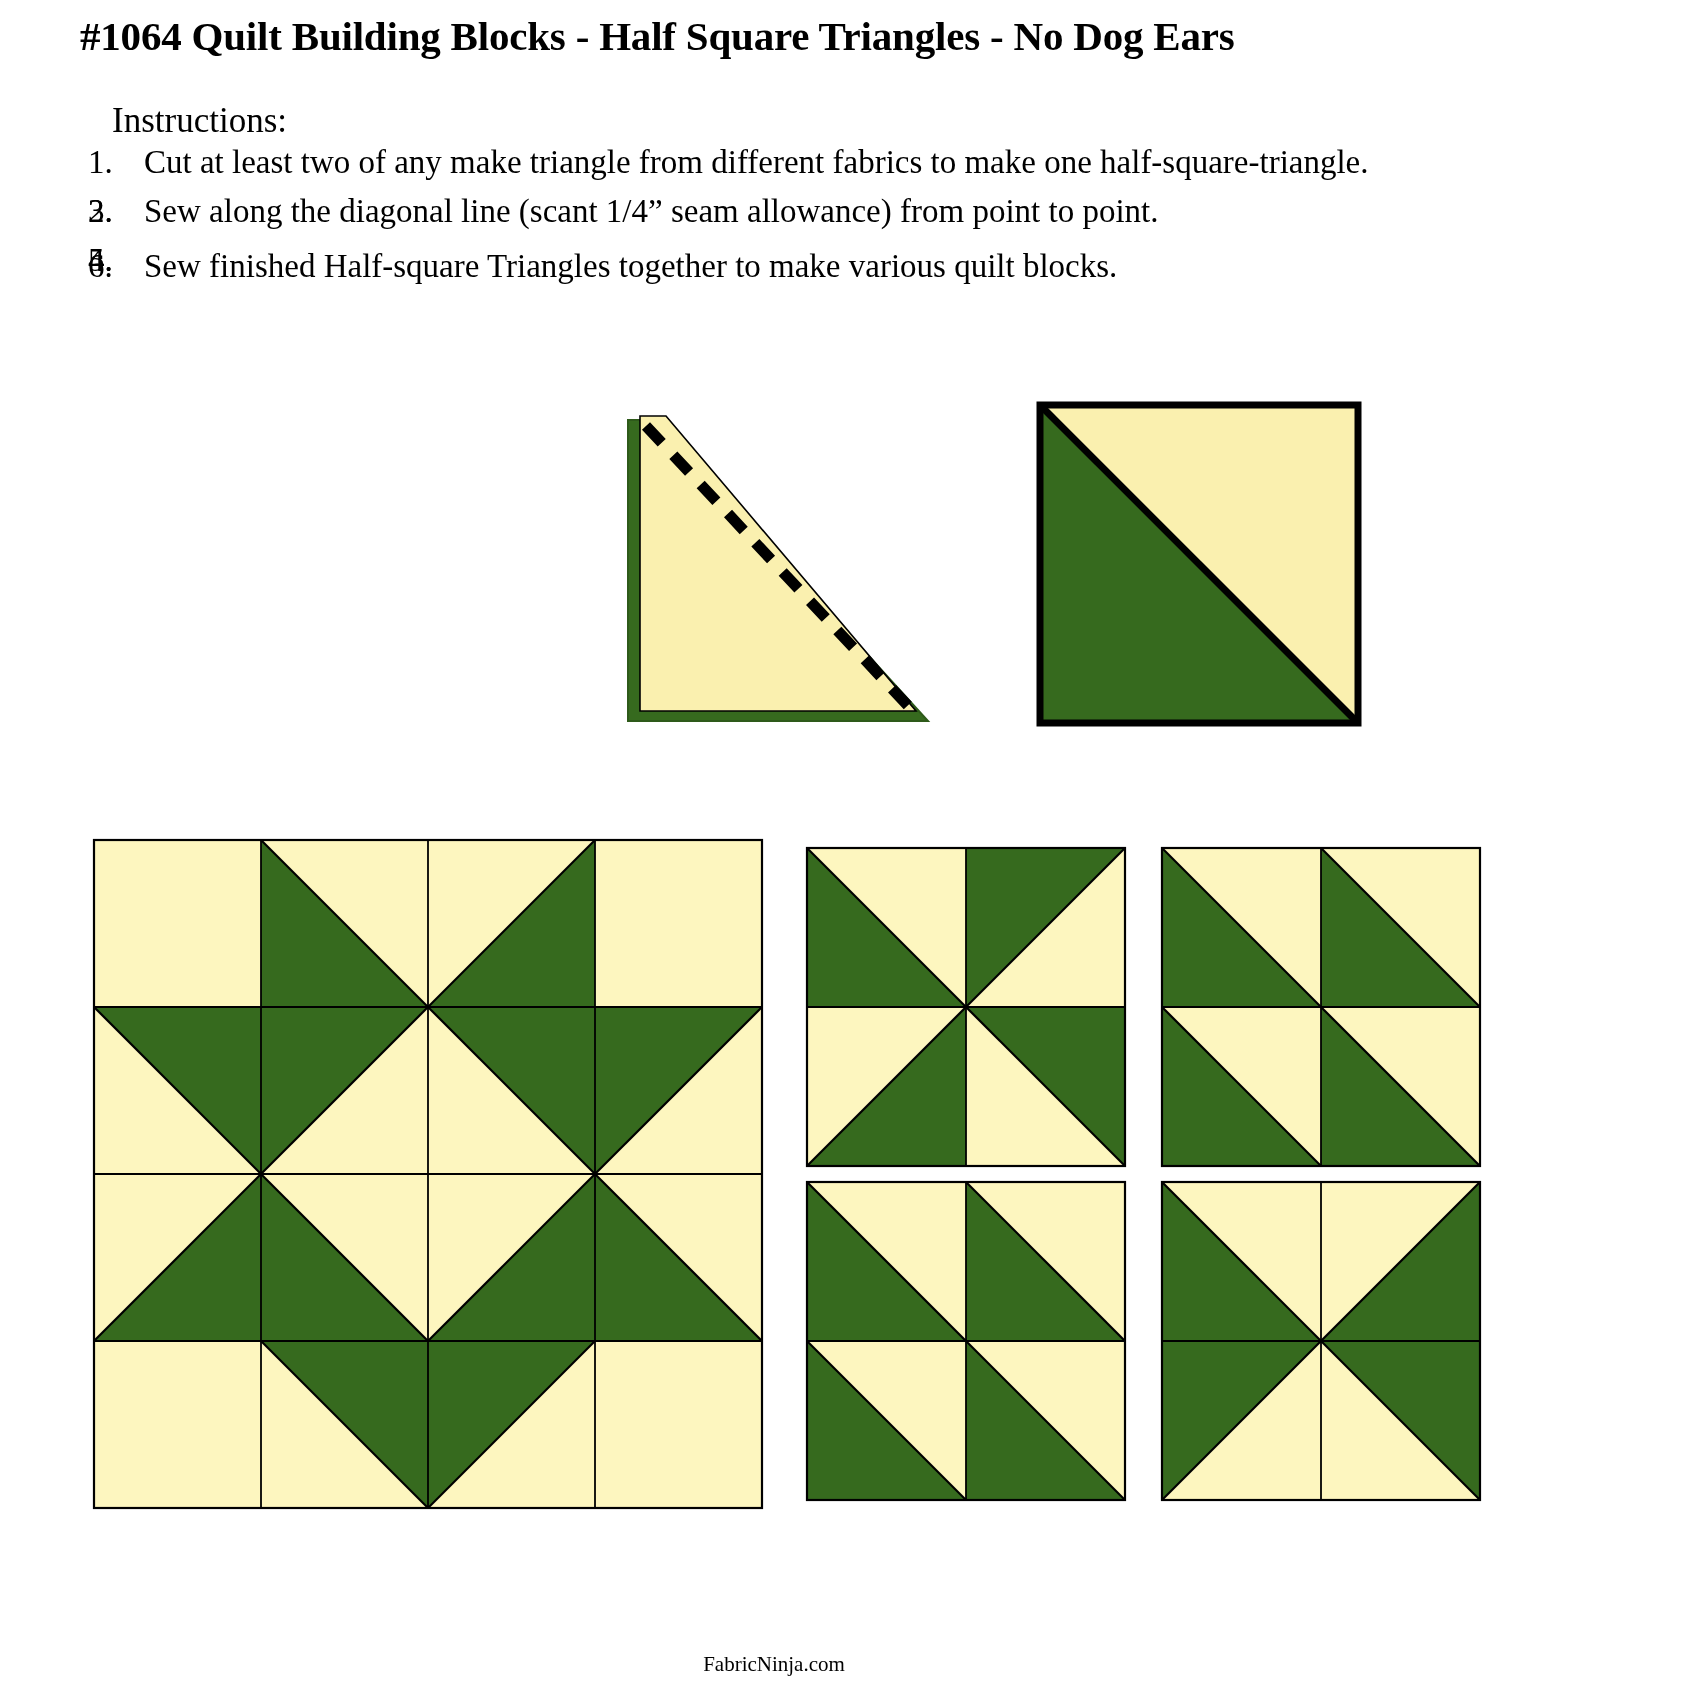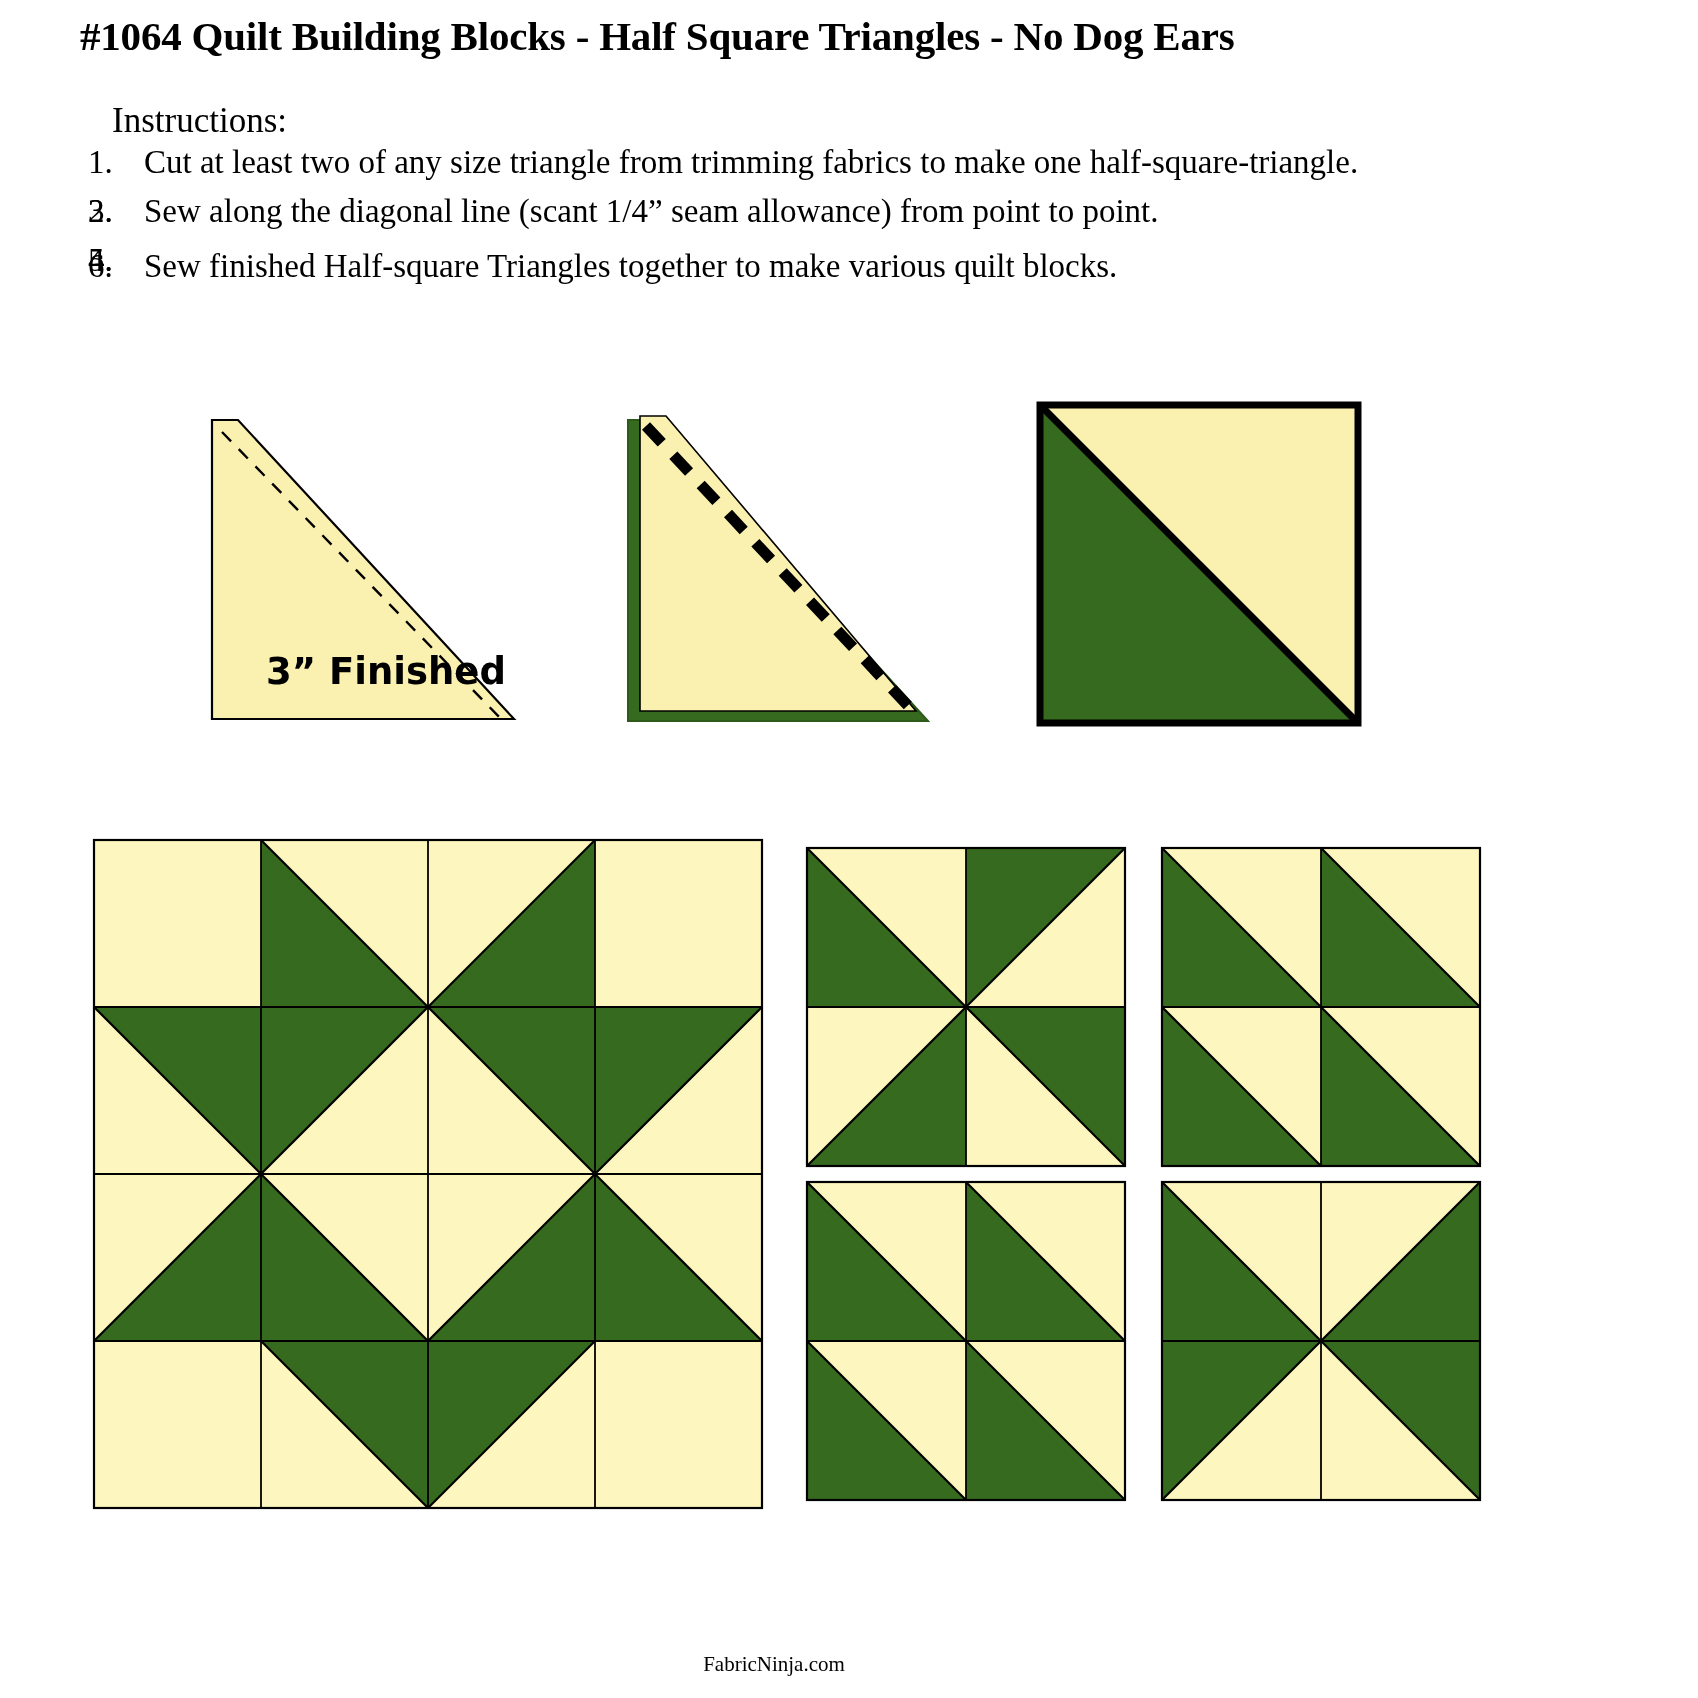--- a/index.html
+++ b/index.html
@@ -123,21 +123,21 @@
 </head>
 <body>
 
 <div id="page-title">#1064 Quilt Building Blocks - Half Square Triangles - No Dog Ears</div>
 
 <div id="instructions-heading">Instructions:</div>
 
 <ol id="instructions-list">
   <li>
     <span class="num">1.</span>
-    <span class="txt">Cut at least two of any size triangle from trimming fabrics to make one half-square-triangle.</span>
+    <span class="txt">Cut at least two of any make triangle from different fabrics to make one half-square-triangle.</span>
   </li>
   <li>
     <span class="num">2.</span>
   </li>
   <li>
     <span class="num">3.</span>
     <span class="txt">Sew along the diagonal line (scant 1/4” seam allowance) from point to point.</span>
   </li>
   <li>
     <span class="num">4.</span>
@@ -146,27 +146,20 @@
     <span class="num">5.</span>
   </li>
   <li class="gap-before">
     <span class="num">6.</span>
     <span class="txt">Sew finished Half-square Triangles together to make various quilt blocks.</span>
   </li>
 </ol>
 
 <div id="step-diagrams">
 
-  <div class="diagram-holder" id="diagram-single">
-    <svg width="320" height="315" viewBox="0 0 320 315">
-      <polygon id="sgl-body" points="6,6 32,6 308,305 6,305" fill="#FAF0AF" stroke="#000000" stroke-width="2.2"></polygon>
-      <line id="sgl-dash" x1="16" y1="18" x2="300" y2="310" stroke="#000000" stroke-width="2.4" stroke-dasharray="13 11"></line>
-      <text class="finished-label" x="60" y="270">3” Finished</text>
-    </svg>
-  </div>
 
   <div class="diagram-holder" id="diagram-stacked">
     <svg width="330" height="325" viewBox="0 0 330 325">
 
       <polygon id="stk-green" points="18,12 44,12 318,313 18,313" fill="#366A1E" stroke="#2E5A1A" stroke-width="2"></polygon>
 
       <polygon id="stk-cream" points="30,8 56,8 306,303 30,303" fill="#FAF0AF" stroke="#000000" stroke-width="1.6"></polygon>
 
       <line id="stk-dash" x1="36" y1="18" x2="300" y2="300" stroke="#000000" stroke-width="11" stroke-dasharray="23 17" stroke-linecap="butt"></line>
     </svg>

